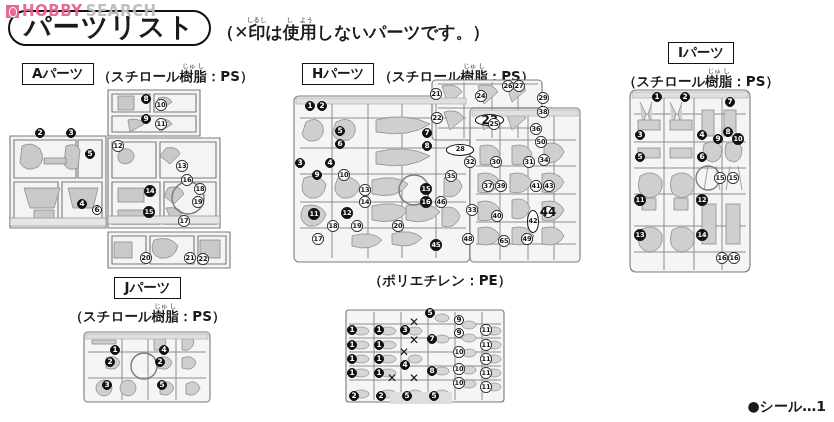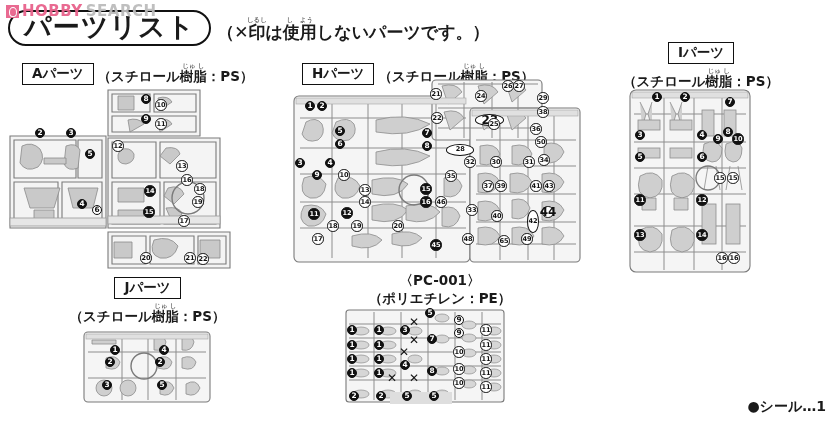--- a/index.html
+++ b/index.html
@@ -140,21 +140,20 @@
   <span class="boxed">Iパーツ</span>
   <span class="mat"><span>（スチロール</span><ruby><span>樹脂</span><rt>じゅ し</rt></ruby><span>：PS）</span></span>
 </div>
 
 <div class="sec-label stacked" style="left:60px; top:277px; width:175px;">
   <span class="boxed">Jパーツ</span>
   <span class="mat"><span>（スチロール</span><ruby><span>樹脂</span><rt>じゅ し</rt></ruby><span>：PS）</span></span>
 </div>
 
 <div class="pc-head" style="left:340px; top:272px; width:200px;">
-  <div>〈PC-001〉</div>
   <div>（ポリエチレン：PE）</div>
 </div>
 
 <div class="runner" style="left:8px; top:88px;">
 <svg width="230" height="185" viewBox="0 0 230 185">
   <g fill="#f4f4f4" stroke="#7a7a7a" stroke-width="1.1">
 
     <path d="M100 2 h92 v46 h-92 z"></path>
     <path d="M104 6 h38 v18 h-38 z"></path>
     <path d="M146 6 h42 v18 h-42 z"></path>

